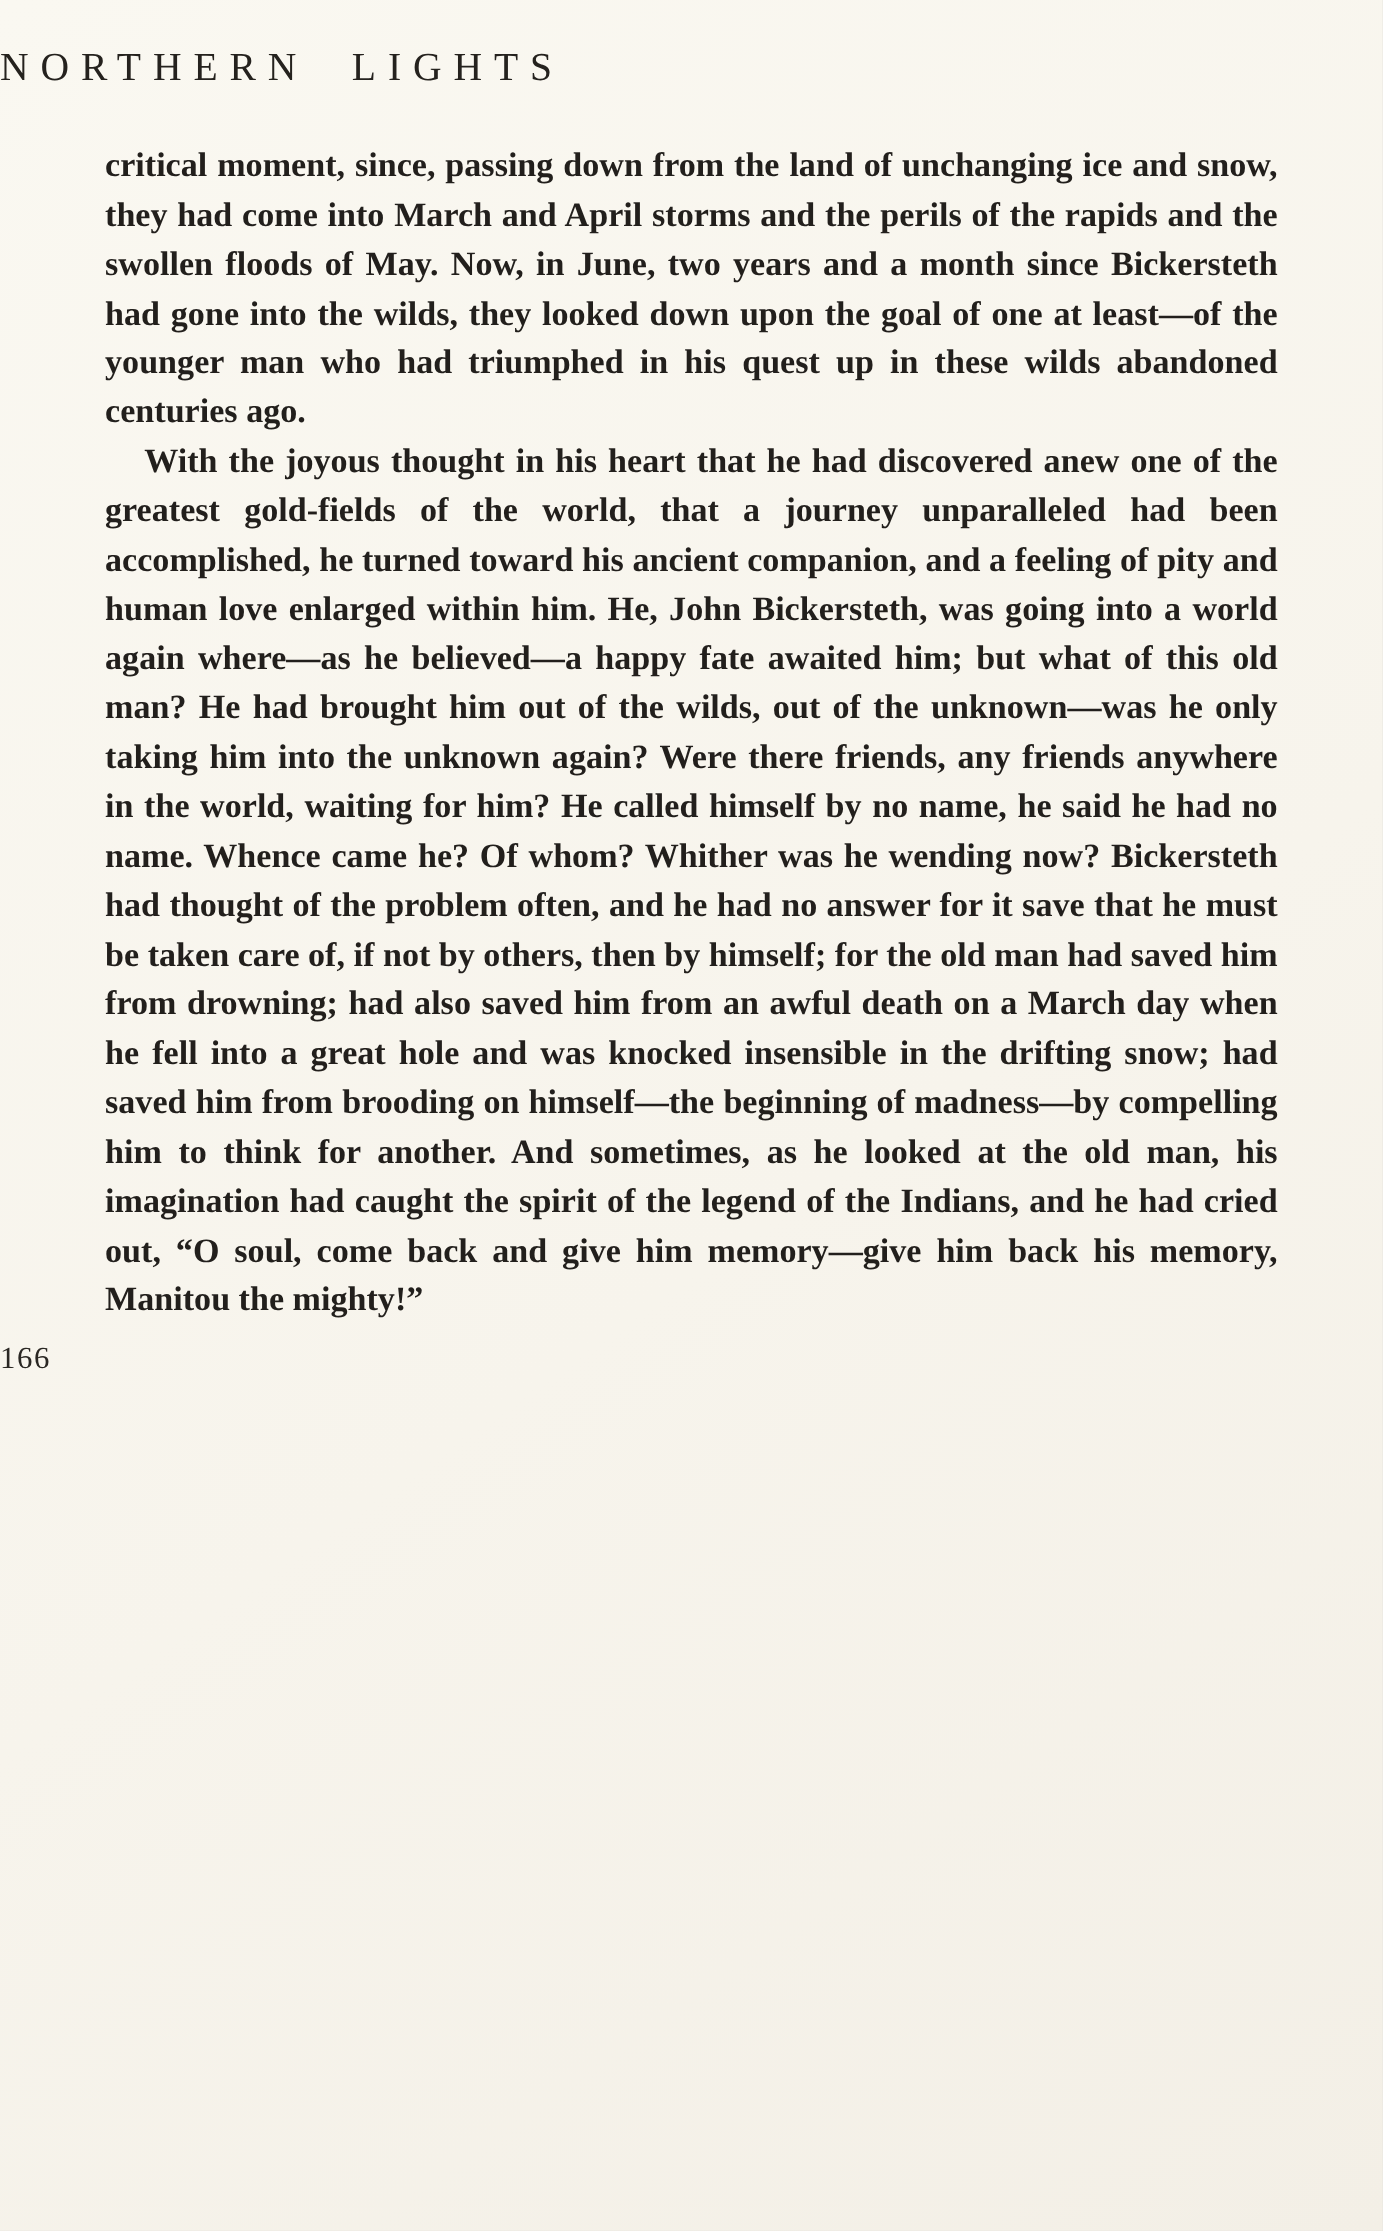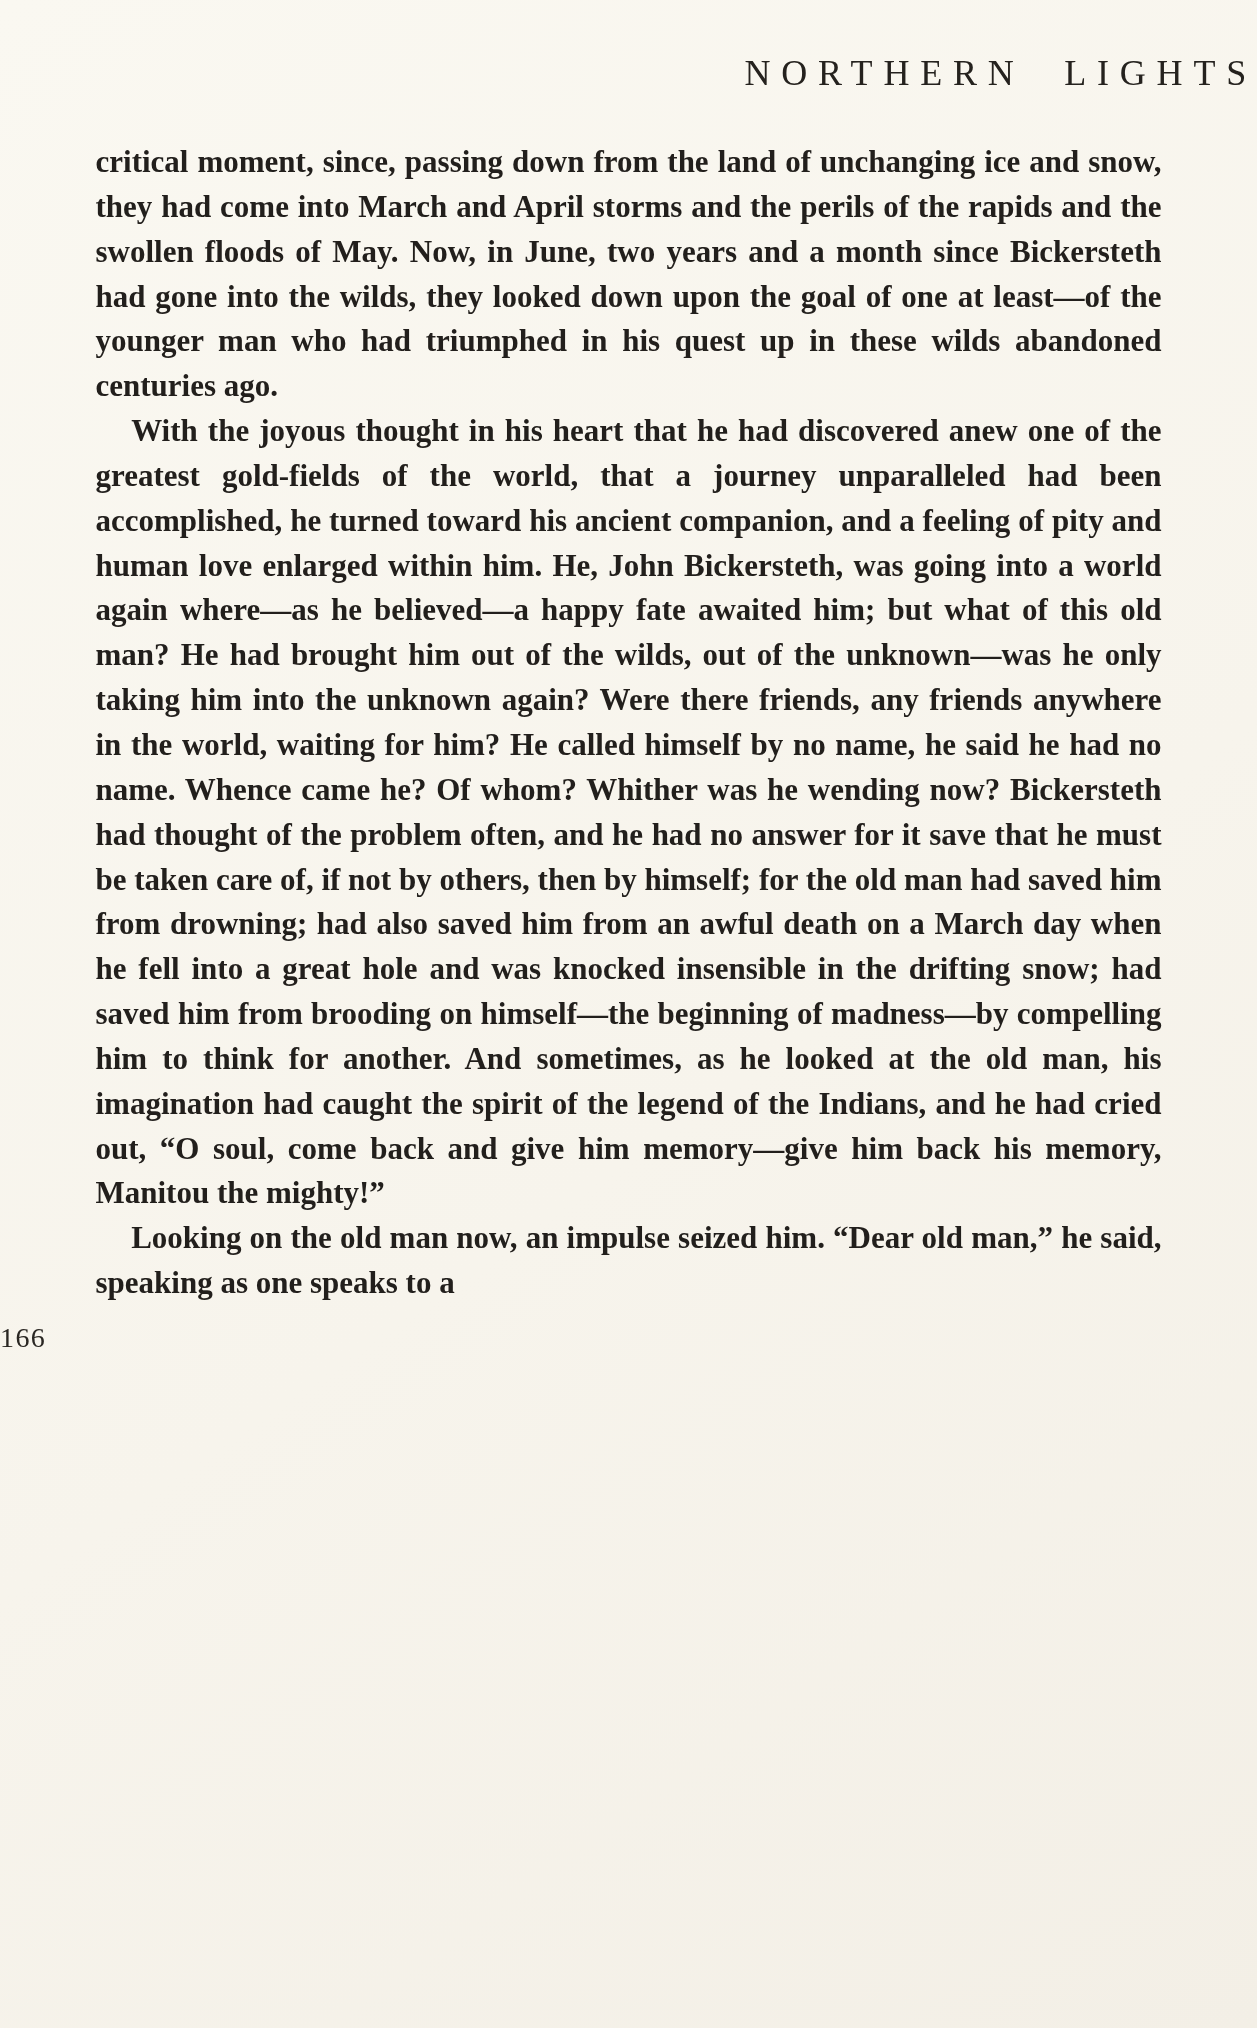--- a/index.html
+++ b/index.html
@@ -13,22 +13,22 @@
     height: 2028px;
     margin: 0 auto;
     background: linear-gradient(145deg, #faf8f1 0%, #f7f4ec 55%, #f3efe6 100%);
     box-sizing: border-box;
     font-family: "Liberation Serif", "DejaVu Serif", serif;
     color: #221f1c;
     overflow: hidden;
   }
   .running-head {
     margin: 0;
-    padding-top: 52px;
-    text-align: right;
+    padding-top: 40px;
+    text-align: left;
     font-size: 36px;
     font-weight: 400;
     letter-spacing: 0.30em;
     word-spacing: 0.55em;
     color: #25221e;
   }
   .body-text {
     width: 1066px;
     margin: 46px auto 0 auto;
     font-size: 31px;
@@ -53,17 +53,16 @@
 </style>
 </head>
 <body>
 
 <div class="page">
   <h1 class="running-head">NORTHERN LIGHTS</h1>
 
   <div class="body-text">
     <p class="no-indent">critical moment, since, passing down from the land of unchanging ice and snow, they had come into March and April storms and the perils of the rapids and the swollen floods of May.  Now, in June, two years and a month since Bickersteth had gone into the wilds, they looked down upon the goal of one at least—of the younger man who had triumphed in his quest up in these wilds abandoned centuries ago.</p>
     <p>With the joyous thought in his heart that he had discovered anew one of the greatest gold-fields of the world, that a journey unparalleled had been accomplished, he turned toward his ancient companion, and a feeling of pity and human love enlarged within him.  He, John Bickersteth, was going into a world again where—as he believed—a happy fate awaited him; but what of this old man?  He had brought him out of the wilds, out of the unknown—was he only taking him into the unknown again?  Were there friends, any friends anywhere in the world, waiting for him?  He called himself by no name, he said he had no name.  Whence came he?  Of whom?  Whither was he wending now?  Bickersteth had thought of the problem often, and he had no answer for it save that he must be taken care of, if not by others, then by himself; for the old man had saved him from drowning; had also saved him from an awful death on a March day when he fell into a great hole and was knocked insensible in the drifting snow; had saved him from brooding on himself—the beginning of madness—by compelling him to think for another.  And sometimes, as he looked at the old man, his imagination had caught the spirit of the legend of the Indians, and he had cried out, “O soul, come back and give him memory—give him back his memory, Manitou the mighty!”</p>
-    <p>Looking on the old man now, an impulse seized him. “Dear old man,” he said, speaking as one speaks to a</p>
   </div>
 
   <div class="page-number">166</div>
 </div>
 
 </body></html>

